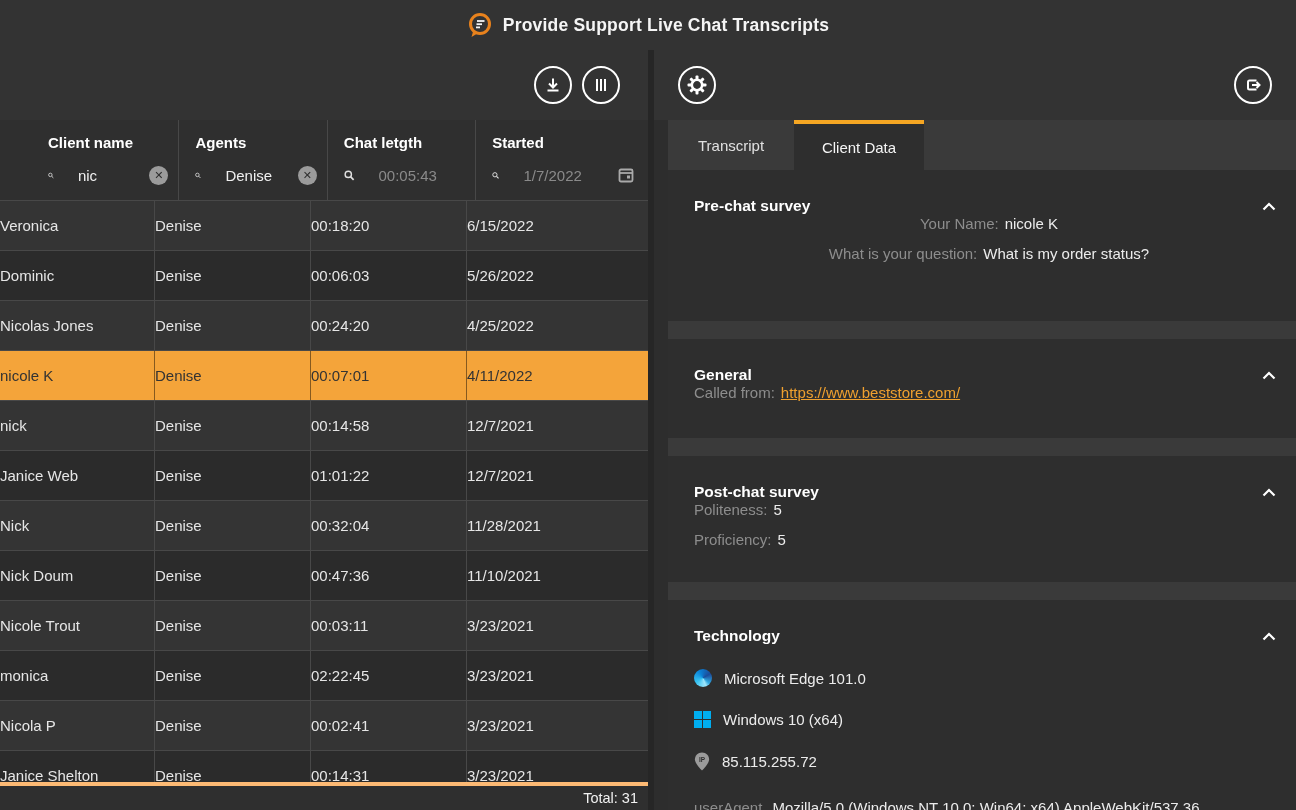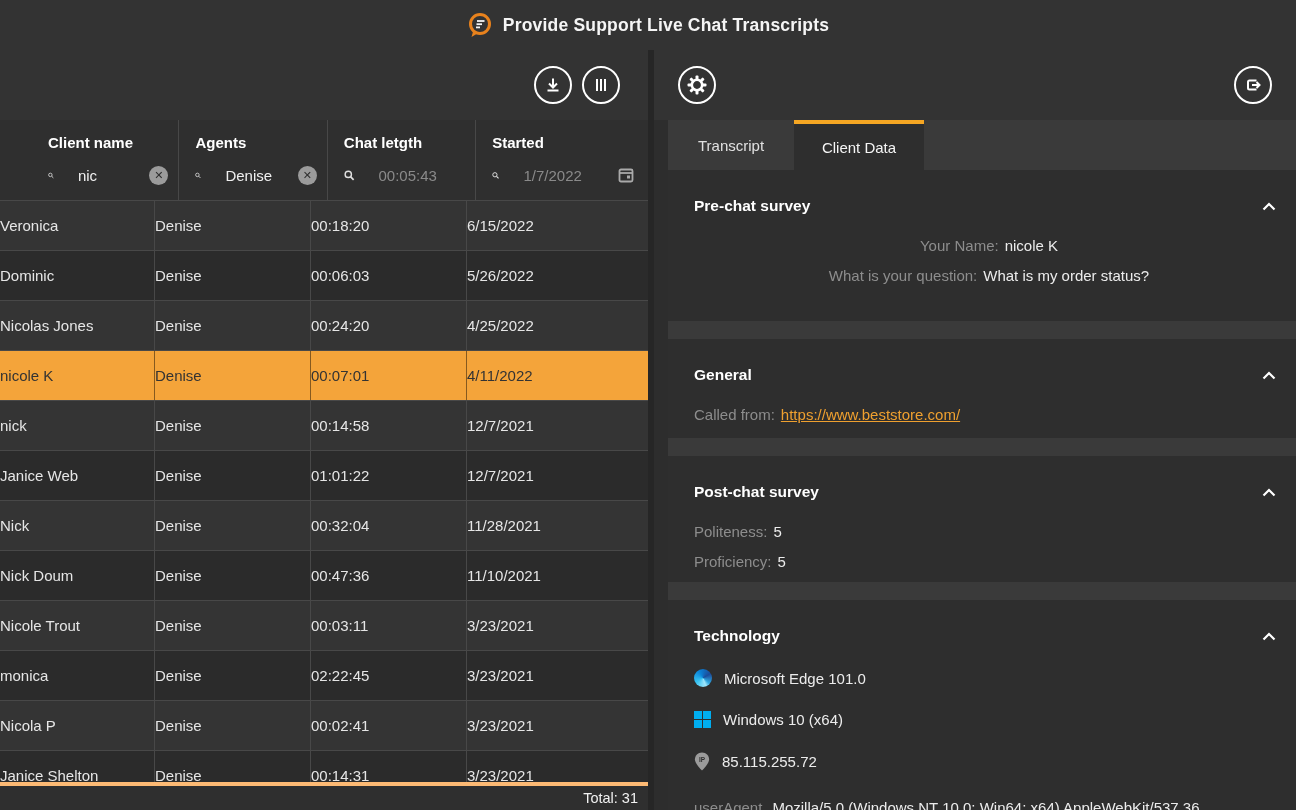--- a/index.html
+++ b/index.html
@@ -54,21 +54,21 @@
   .tab { height:50px; display:flex; align-items:center; justify-content:center;
          color:#e0e0e0; font-size:15px; cursor:pointer; }
   .tab.inactive { width:126px; }
   .tab.active { width:130px; background:#2e2e2e; border-top:4px solid #f5a623; color:#f5f5f5; }
 
   .section { background:#2e2e2e; padding:0 26px; position:relative; }
   .sec-gap { height:18px; background:#3a3a3a; }
   .sec-head { display:flex; align-items:center; justify-content:space-between; padding-top:27px; }
   .sec-title { color:#ffffff; font-weight:bold; font-size:15.5px; }
   .chevron { width:14px; height:9px; cursor:pointer; margin-right:8px; }
-  .field { margin-top:22px; font-size:15px; }
+  .field { font-size:15px; }
   .field .lbl { color:#8d8d8d; }
   .field .val { color:#ececec; margin-left:6px; }
   .link { color:#efa02f; text-decoration:underline; cursor:pointer; margin-left:6px; }
 
   .tech-item { display:flex; align-items:center; gap:12px; margin-top:24px; color:#ececec; font-size:15px; }
   .edge-icon { width:18px; height:18px; border-radius:50%;
     background:conic-gradient(from 160deg,#9fe6fb,#35c1f1 80deg,#0a84d8 170deg,#1b4c9b 260deg,#2fa7df 330deg,#9fe6fb); }
   .win-icon { width:17px; height:17px; display:grid; grid-template-columns:8px 8px; grid-template-rows:8px 8px; gap:1px; }
   .win-icon span { background:#00adef; }
   .ua { margin-top:26px; font-size:15px; line-height:1.45; max-width:540px; }

